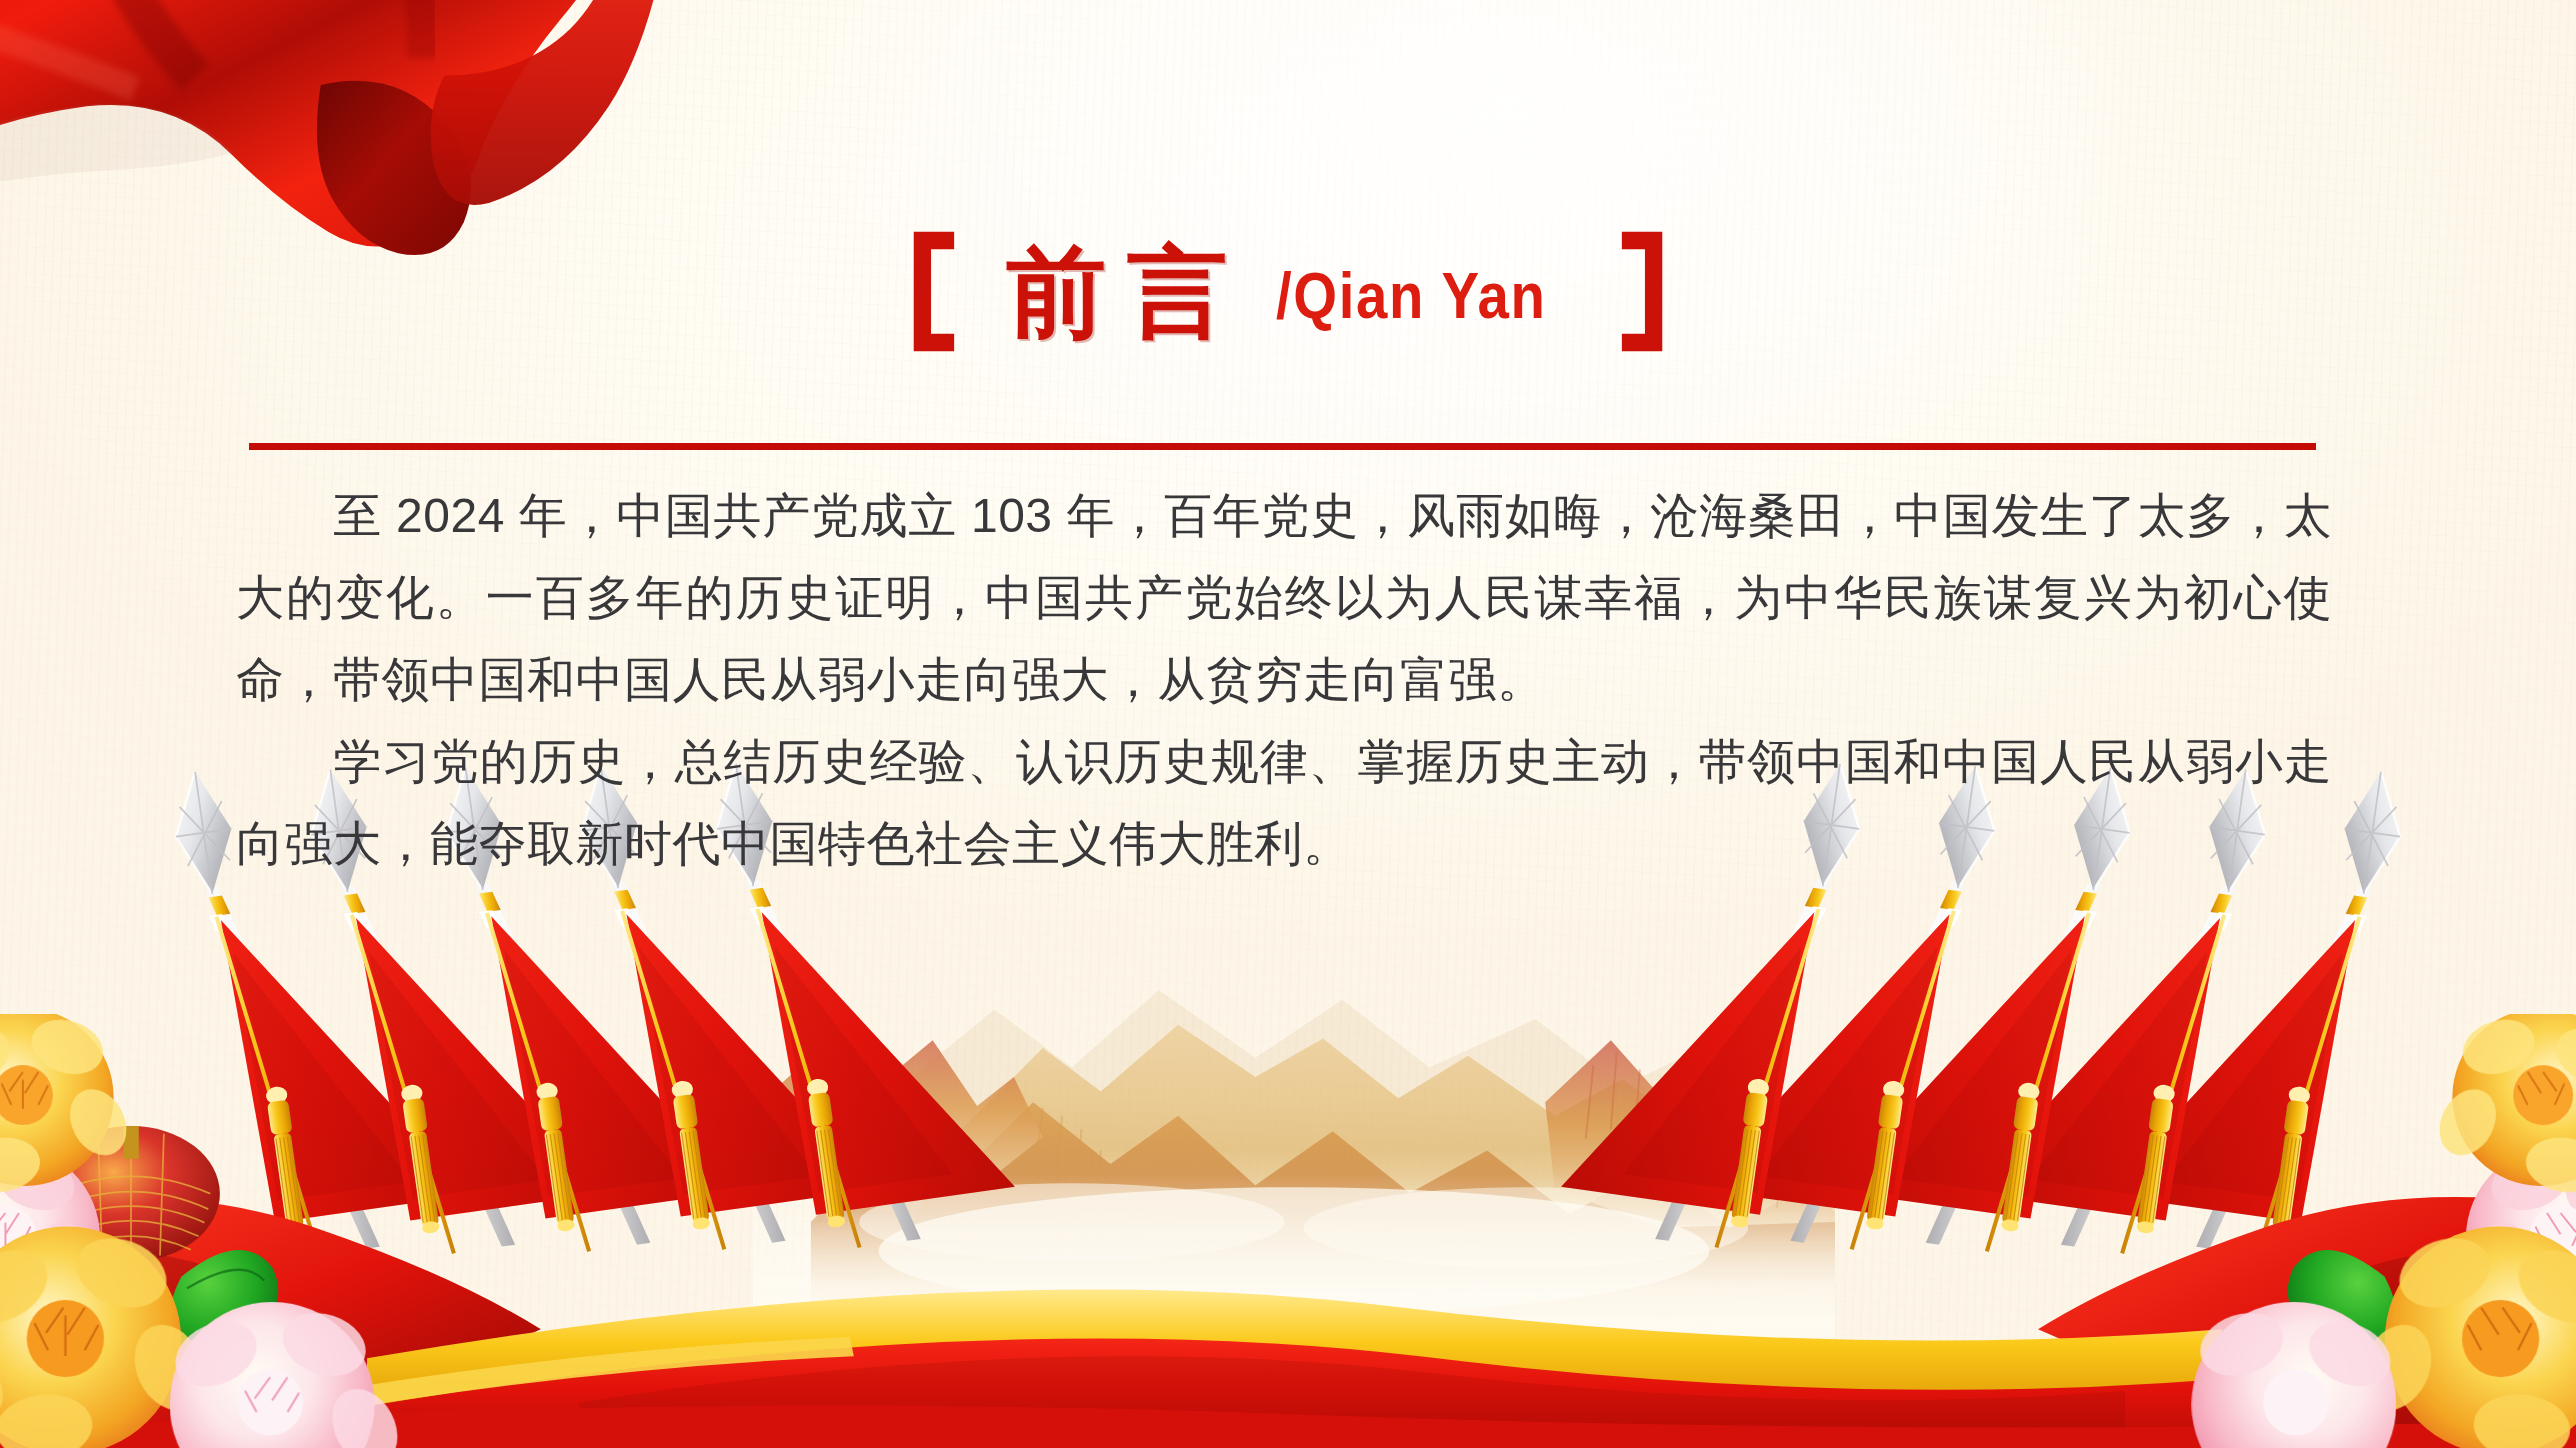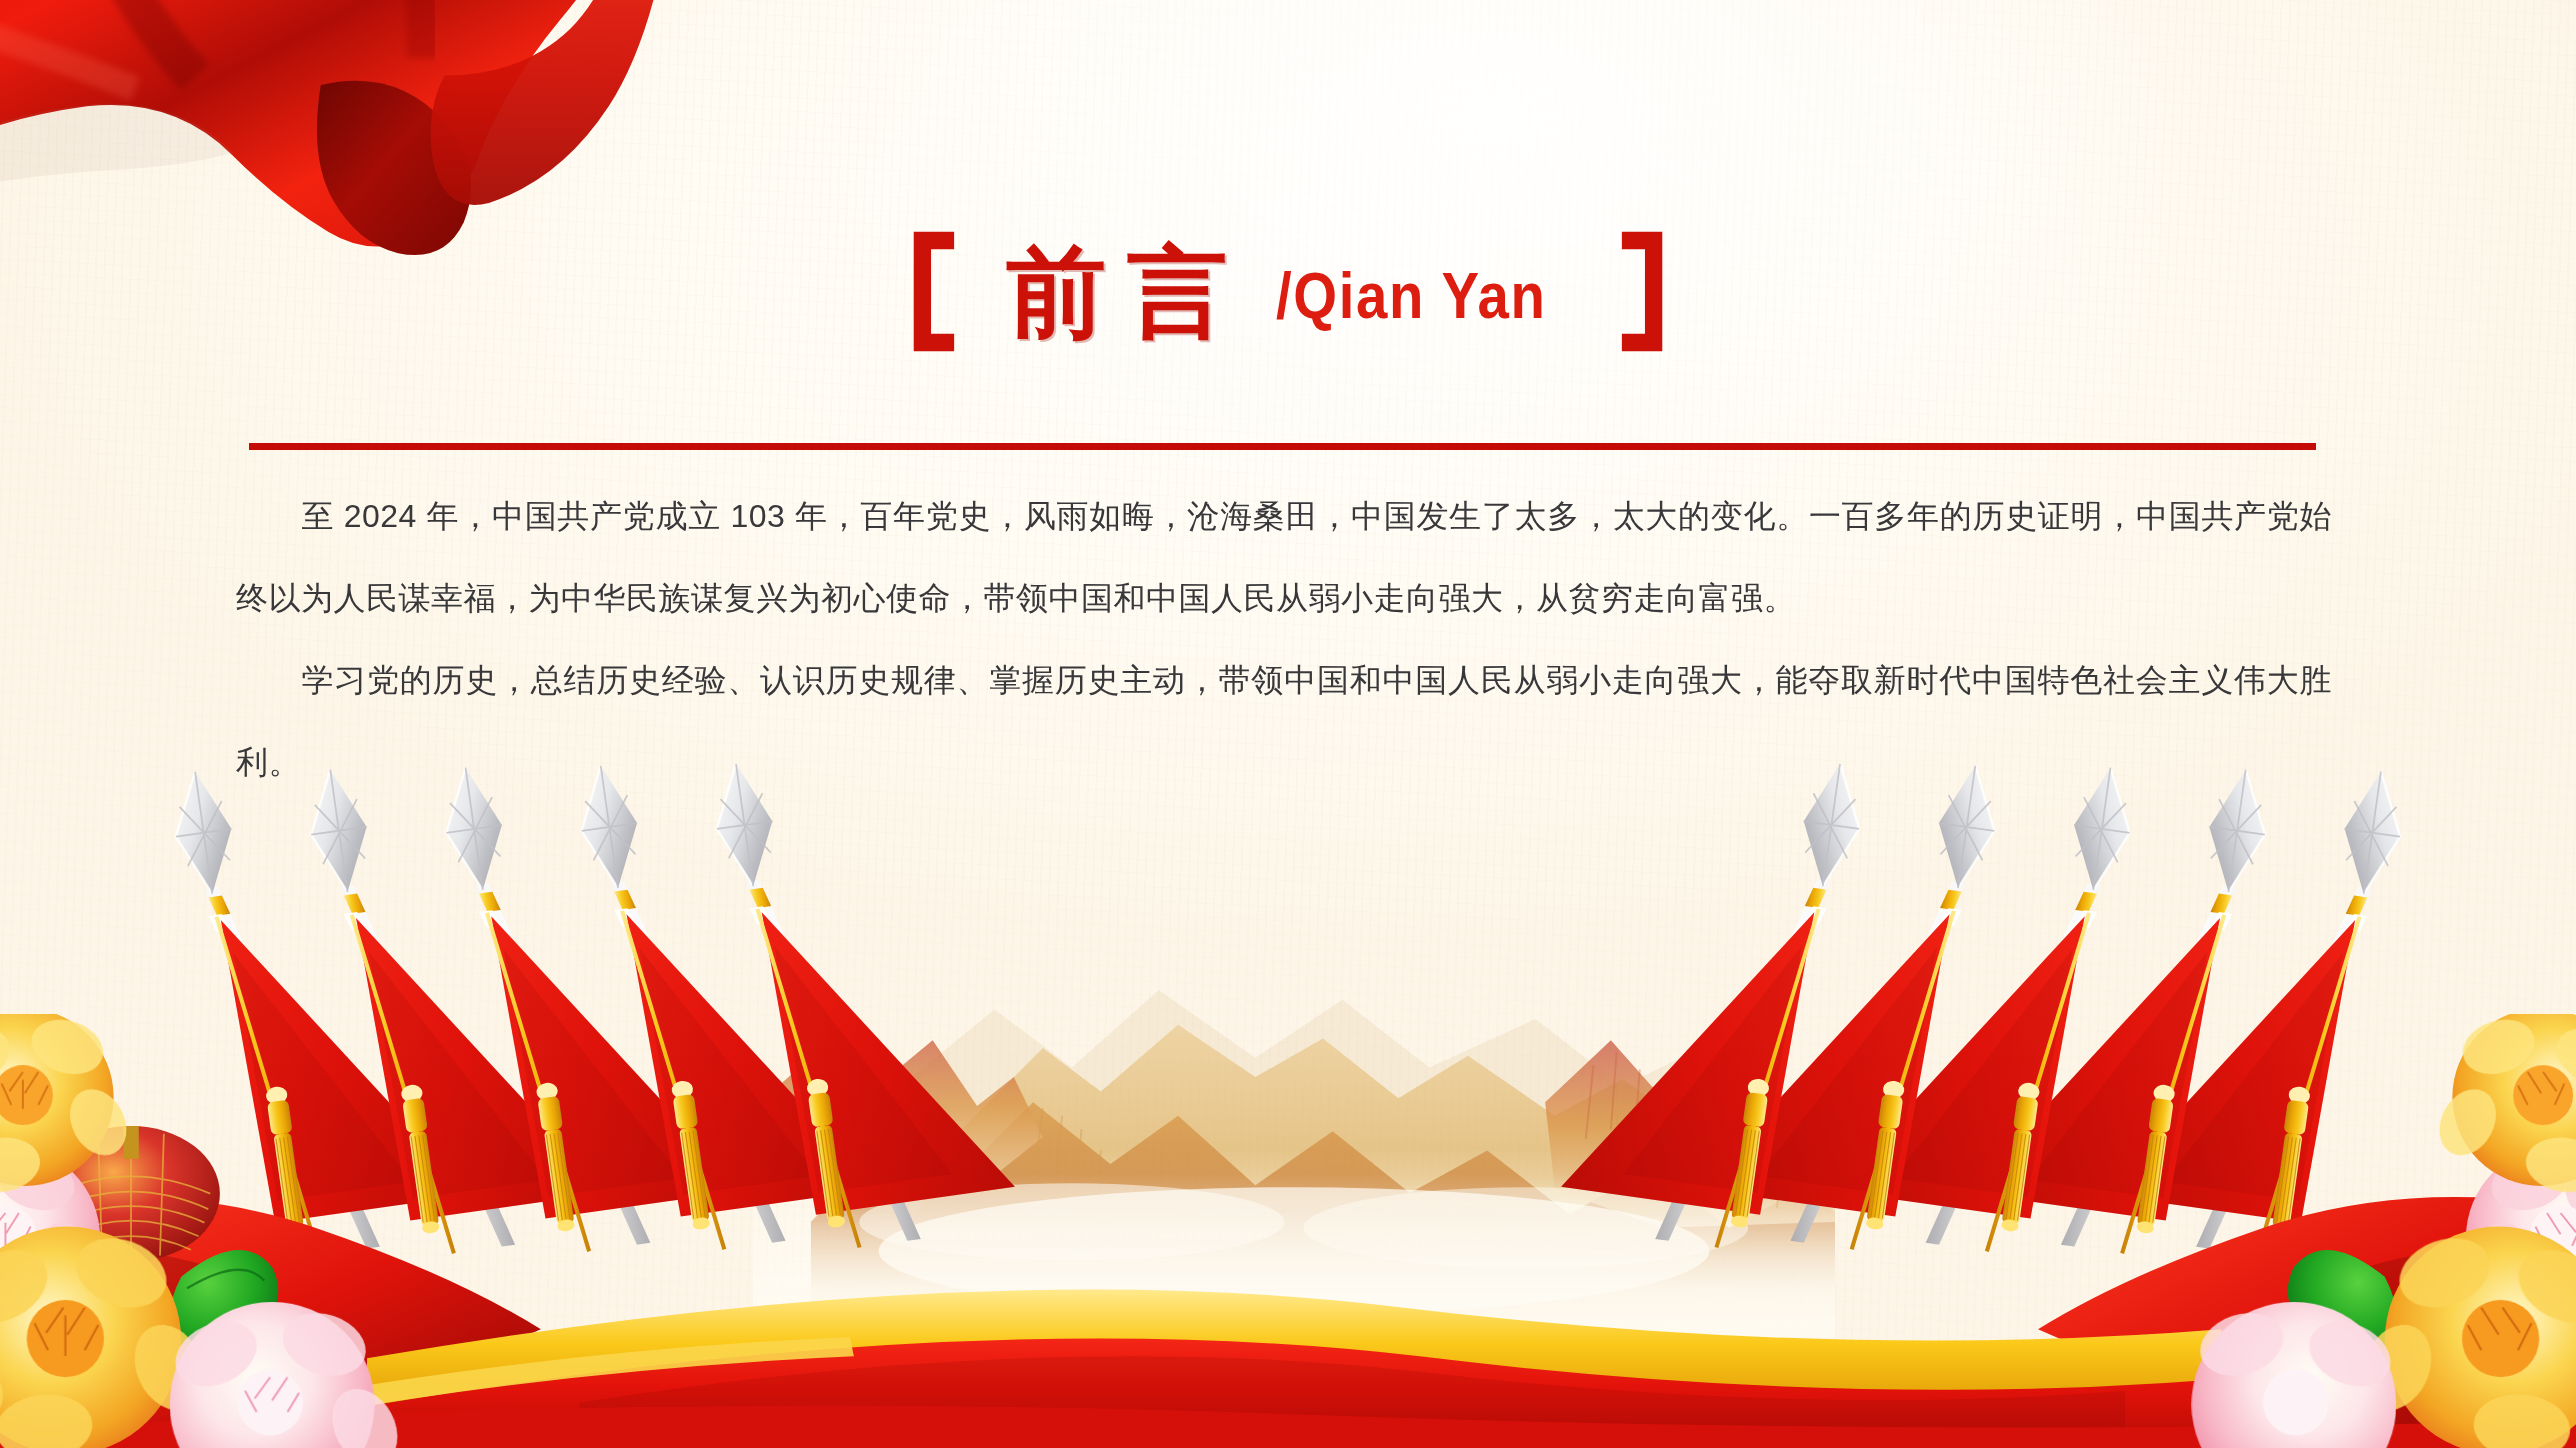--- a/index.html
+++ b/index.html
@@ -80,21 +80,21 @@
     z-index:12;
   }
 
   
   .body-text{
     position:absolute; left:236px; top:475px;
     width:2096px;
     z-index:12;
     color:#38373a;
     font-family:"Liberation Sans", sans-serif;
-    font-size:32px;
+    font-size:48px;
     line-height:82px;
     letter-spacing:0.5px;
     text-align:justify;
     font-weight:500;
   }
   .body-text p{ margin:0; }
   .body-text p + p{ margin-top:0; }
 
   
   .scene{ position:absolute; left:0; right:0; bottom:0; height:695px; z-index:5; }

